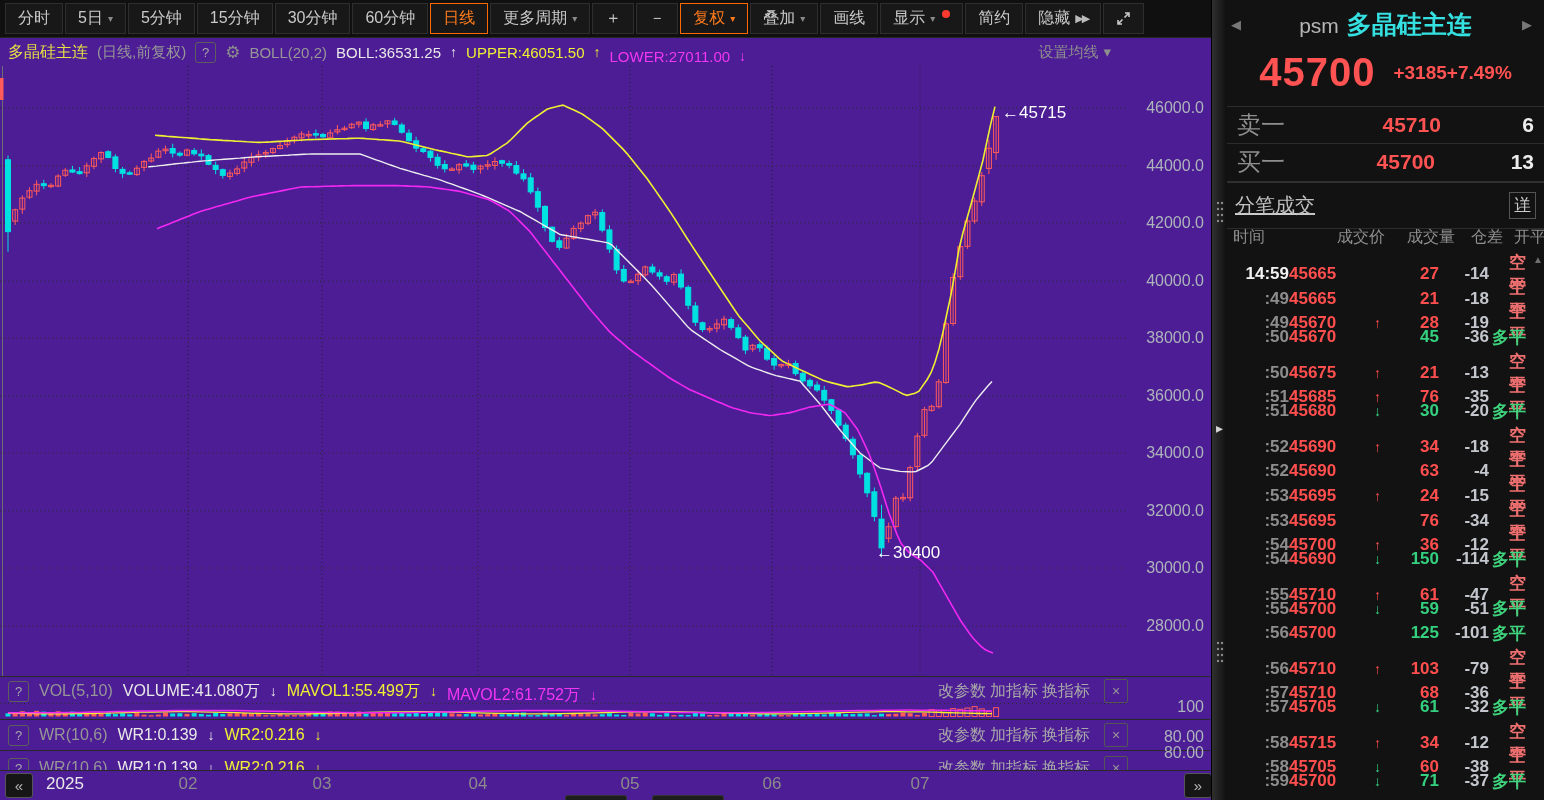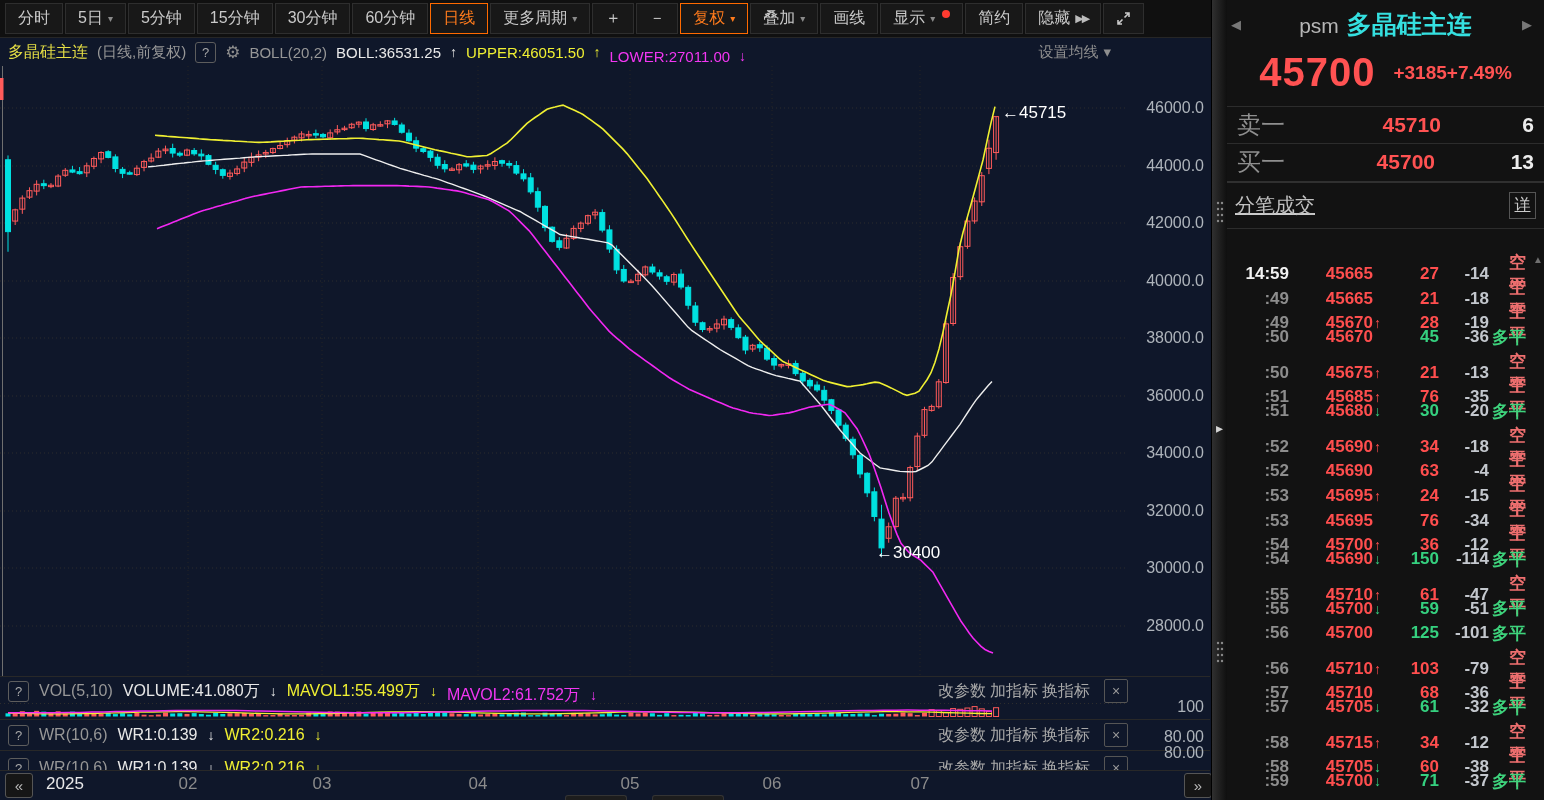--- a/index.html
+++ b/index.html
@@ -1,19 +1,19 @@
 <!DOCTYPE html>
 <html><head>
 <meta charset="utf-8">
 <style>
   html,body{margin:0;padding:0;background:#000;}
   body{width:1544px;height:800px;overflow:hidden;position:relative;
        font-family:"Liberation Sans","DejaVu Sans",sans-serif;
        -webkit-font-smoothing:antialiased;}
-  #app{position:absolute;inset:0;background:#0f172a;color:#ccc;}
+  #app{position:absolute;inset:0;background:#4c1d95;color:#ccc;}
   
   #left{position:absolute;left:0;top:0;width:1211px;height:800px;}
   #toolbar{position:absolute;left:0;top:0;width:1211px;height:37px;background:#101010;
            border-bottom:1px solid #262626;display:flex;align-items:center;}
   .tb-btn{height:29px;margin:0 1px;padding:0 12px;display:flex;align-items:center;gap:5px;
           background:#181818;border:1px solid #2e2e2e;color:#c9c9c9;font-size:16px;cursor:pointer;white-space:nowrap;}
   .tb-btn.active{border-color:#ff6a00;color:#ff7b1c;}
   .tb-btn .caret{font-size:10px;color:#8a8a8a;}
   .tb-btn.active .caret{color:#ff7b1c;}
   .tb-btn .dot{width:8px;height:8px;border-radius:50%;background:#ff3b30;margin-left:2px;margin-top:-10px;}
@@ -80,21 +80,21 @@
               display:flex;align-items:center;justify-content:center;}
   #cols{position:absolute;left:0;right:0;top:224px;height:26px;display:grid;
         grid-template-columns:56px 96px 70px 48px 43px;color:#8f8f8f;font-size:16px;padding:0 2px 0 6px;}
   #cols span{align-self:center;}
   .c-r{text-align:right;}
   #tick-rows{position:absolute;left:0;right:0;top:251px;bottom:0;overflow:hidden;}
   .tick-row{display:grid;grid-template-columns:56px 84px 16px 50px 50px 45px;height:24.68px;
             align-items:center;padding-left:6px;font-size:17px;font-weight:bold;}
   .t-time{color:#8d8d8d;text-align:right;font-weight:bold;}
   .t-time.full{color:#f2f2f2;}
-  .t-price{color:#ff4e4e;text-align:right;}
+  .t-price{color:#ff4e4e;text-align:left;}
   .t-arr{font-size:14px;text-align:left;padding-left:1px;}
   .t-vol,.t-cd{text-align:right;}
   .t-cd{color:#c3c7cd;}
   .t-side{text-align:right;padding-right:8px;}
   .r{color:#ff4e4e;} .g{color:#35d07f;} .sr{color:#ee6f6f;padding-left:12px;} .sg{color:#3ed37c;}
   #scroll-up{position:absolute;right:1px;top:3px;color:#6f6f6f;font-size:10px;}
 </style>
 </head>
 <body>
 
@@ -775,20 +775,27 @@
     </div>
     <div class="q-row" style="top:143px;">
       <span class="q-lab">买一</span>
       <span class="q-p">45700</span>
       <span class="q-s">13</span>
     </div>
     <div id="ticks-head">
       <span id="ticks-title">分笔成交</span>
       <span id="detail-btn">详</span>
     </div>
+    <div id="cols">
+        <span>时间</span>
+        <span class="c-r">成交价</span>
+        <span class="c-r">成交量</span>
+        <span class="c-r">仓差</span>
+        <span class="c-r">开平</span>
+      </div>
     <div id="tick-rows">
       <span id="scroll-up">▲</span>
     <div class="tick-row">
           <span class="t-time full">14:59</span>
           <span class="t-price">45665</span>
           <span class="t-arr"></span>
           <span class="t-vol r">27</span>
           <span class="t-cd">-14</span>
           <span class="t-side sr">空平</span>
         </div>

